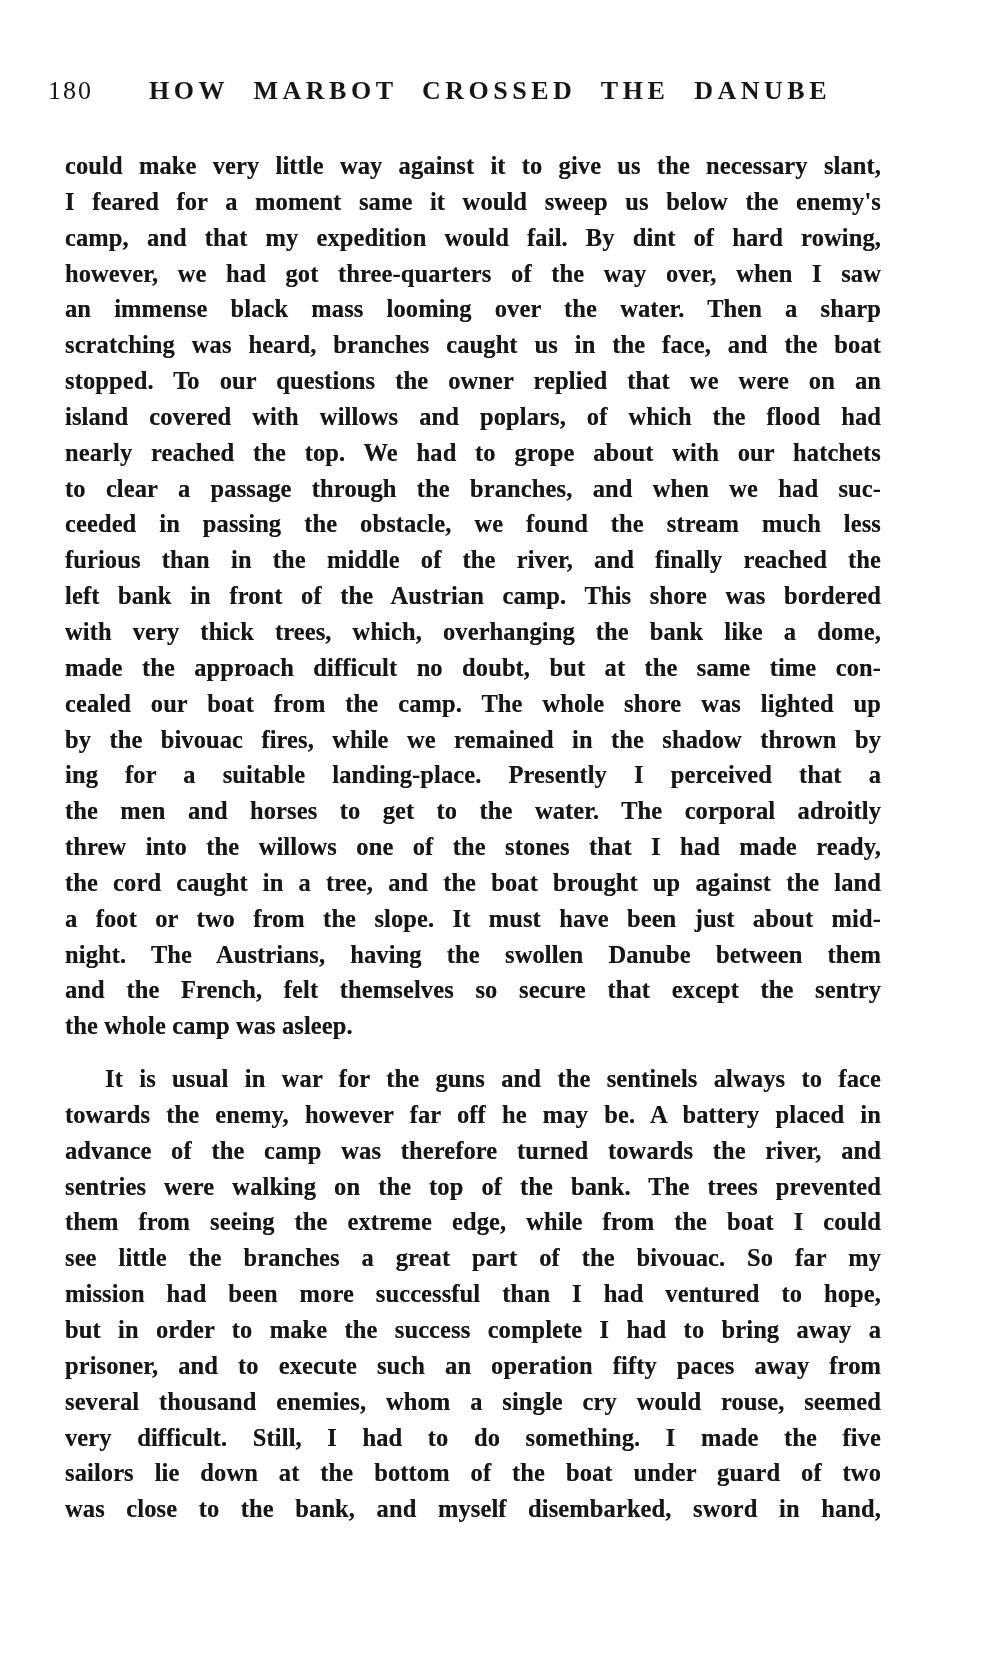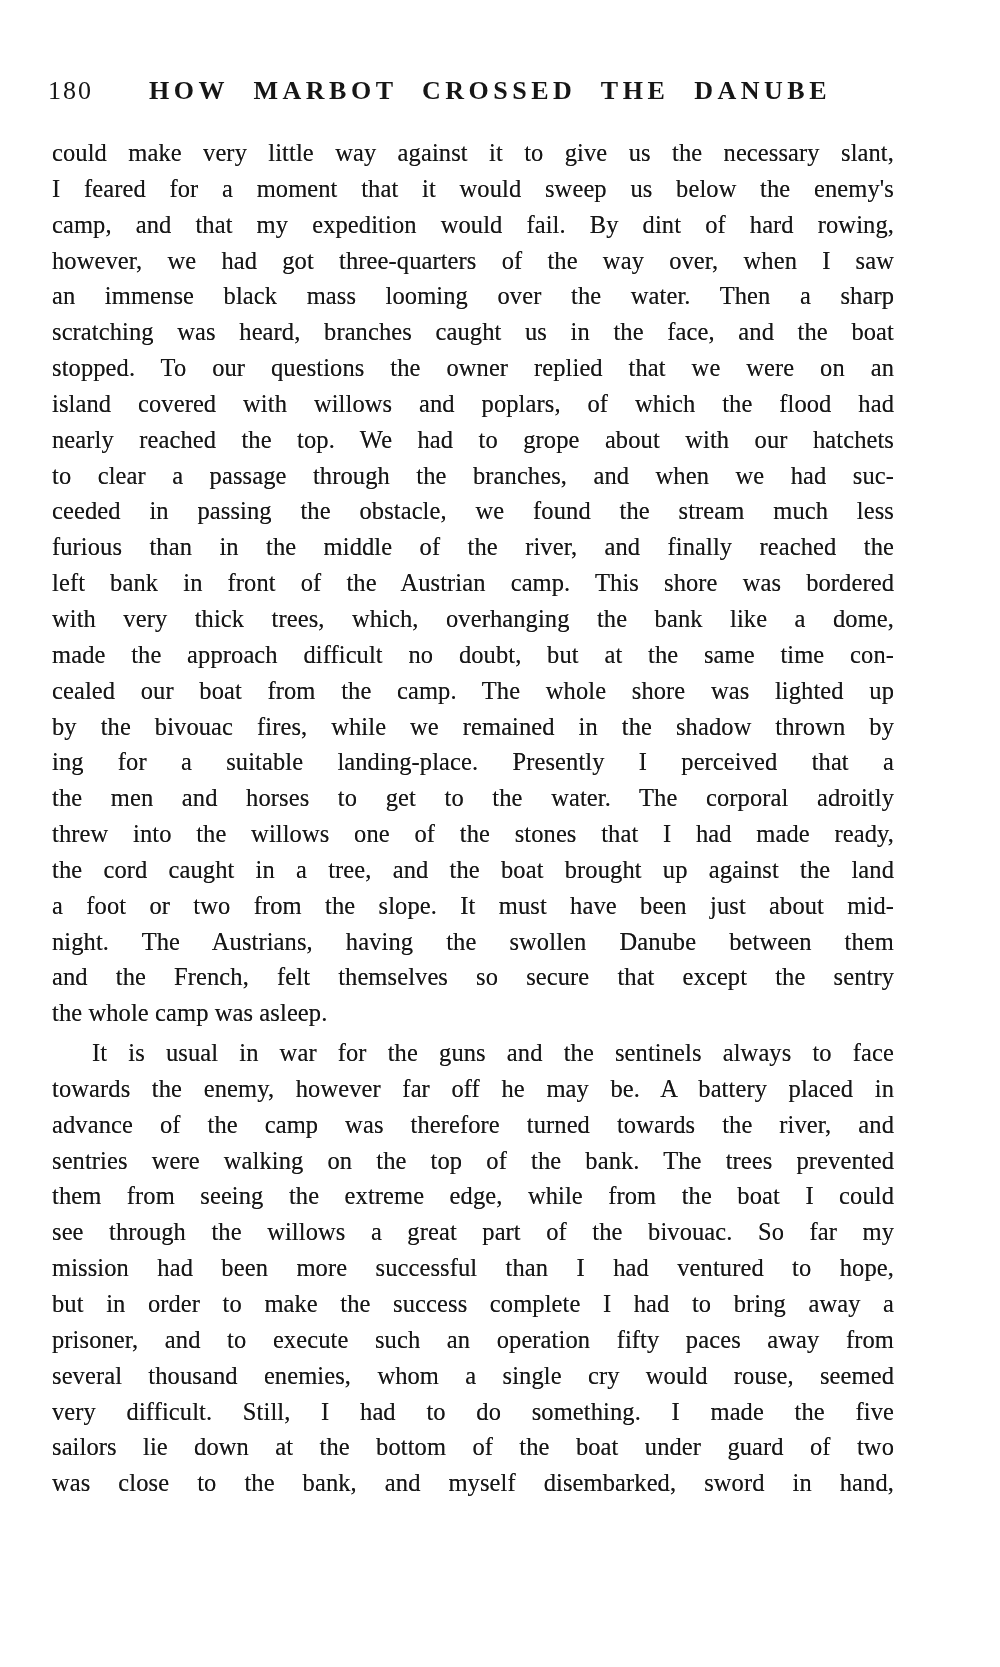--- a/index.html
+++ b/index.html
@@ -38,22 +38,23 @@
     letter-spacing: 4.5px;
     word-spacing: 14px;
   }
   .page-body {
     position: absolute;
     top: 131px;
     left: 48px;
     width: 850px;
   }
   .para {
-    margin: 4px;
+    margin: 17px;
     padding: 0;
+    font-weight: bold;
   }
   .line {
     font-size: 24.5px;
     line-height: 35.85px;
     height: 35.85px;
     text-align: justify;
     text-align-last: justify;
     letter-spacing: 0.1px;
     white-space: normal;
     overflow: hidden;
@@ -74,21 +75,21 @@
 <div class="page">
 
   <div class="running-header">
     <span class="page-number">180</span>
     <span class="running-title">HOW MARBOT CROSSED THE DANUBE</span>
   </div>
 
   <div class="page-body">
     <div class="para para-0">
         <div class="line">could make very little way against it to give us the necessary slant,</div>
-        <div class="line">I feared for a moment that it would sweep us below the enemy's</div>
+        <div class="line">I feared for a moment same it would sweep us below the enemy's</div>
         <div class="line">camp, and that my expedition would fail.  By dint of hard rowing,</div>
         <div class="line">however, we had got three-quarters of the way over, when I saw</div>
         <div class="line">an immense black mass looming over the water.  Then a sharp</div>
         <div class="line">scratching was heard, branches caught us in the face, and the boat</div>
         <div class="line">stopped.  To our questions the owner replied that we were on an</div>
         <div class="line">island covered with willows and poplars, of which the flood had</div>
         <div class="line">nearly reached the top.  We had to grope about with our hatchets</div>
         <div class="line">to clear a passage through the branches, and when we had suc-</div>
         <div class="line">ceeded in passing the obstacle, we found the stream much less</div>
         <div class="line">furious than in the middle of the river, and finally reached the</div>
@@ -105,21 +106,21 @@
         <div class="line">night.  The Austrians, having the swollen Danube between them</div>
         <div class="line">and the French, felt themselves so secure that except the sentry</div>
         <div class="line">the whole camp was asleep.</div>
       </div>
     <div class="para para-1">
         <div class="line">It is usual in war for the guns and the sentinels always to face</div>
         <div class="line">towards the enemy, however far off he may be.  A battery placed in</div>
         <div class="line">advance of the camp was therefore turned towards the river, and</div>
         <div class="line">sentries were walking on the top of the bank.  The trees prevented</div>
         <div class="line">them from seeing the extreme edge, while from the boat I could</div>
-        <div class="line">see through the willows a great part of the bivouac.  So far my</div>
+        <div class="line">see little the branches a great part of the bivouac.  So far my</div>
         <div class="line">mission had been more successful than I had ventured to hope,</div>
         <div class="line">but in order to make the success complete I had to bring away a</div>
         <div class="line">prisoner, and to execute such an operation fifty paces away from</div>
         <div class="line">several thousand enemies, whom a single cry would rouse, seemed</div>
         <div class="line">very difficult.  Still, I had to do something.  I made the five</div>
         <div class="line">sailors lie down at the bottom of the boat under guard of two</div>
         <div class="line">was close to the bank, and myself disembarked, sword in hand,</div>
       </div>
   </div>
 

